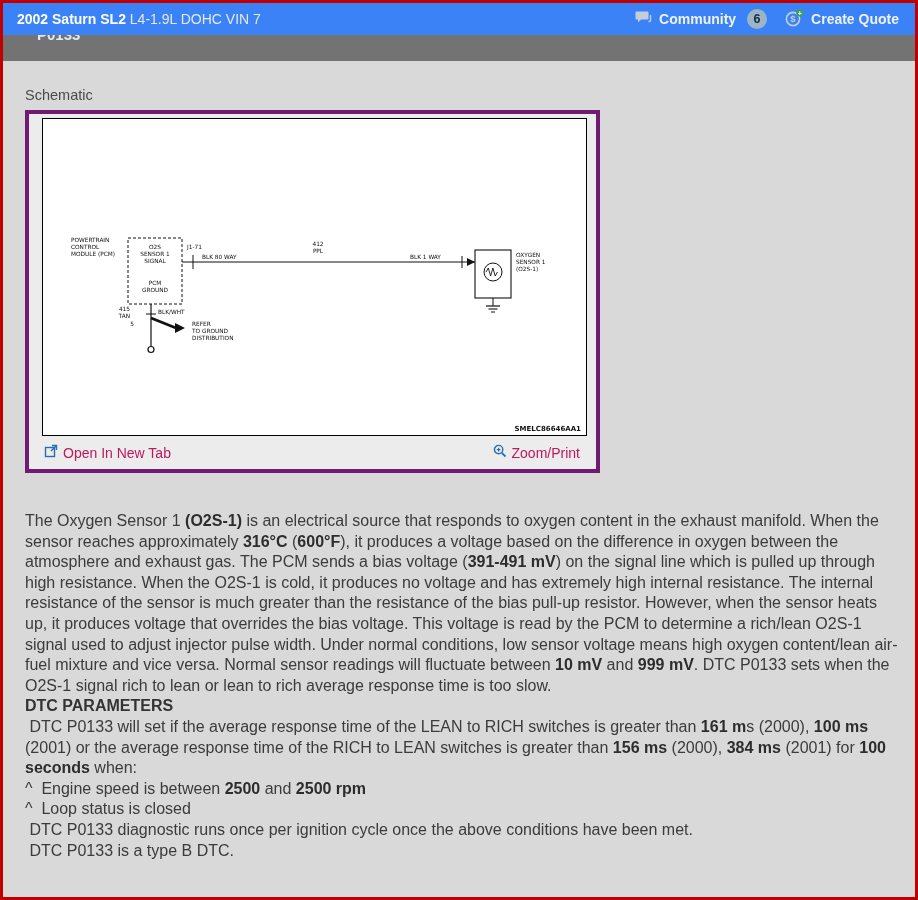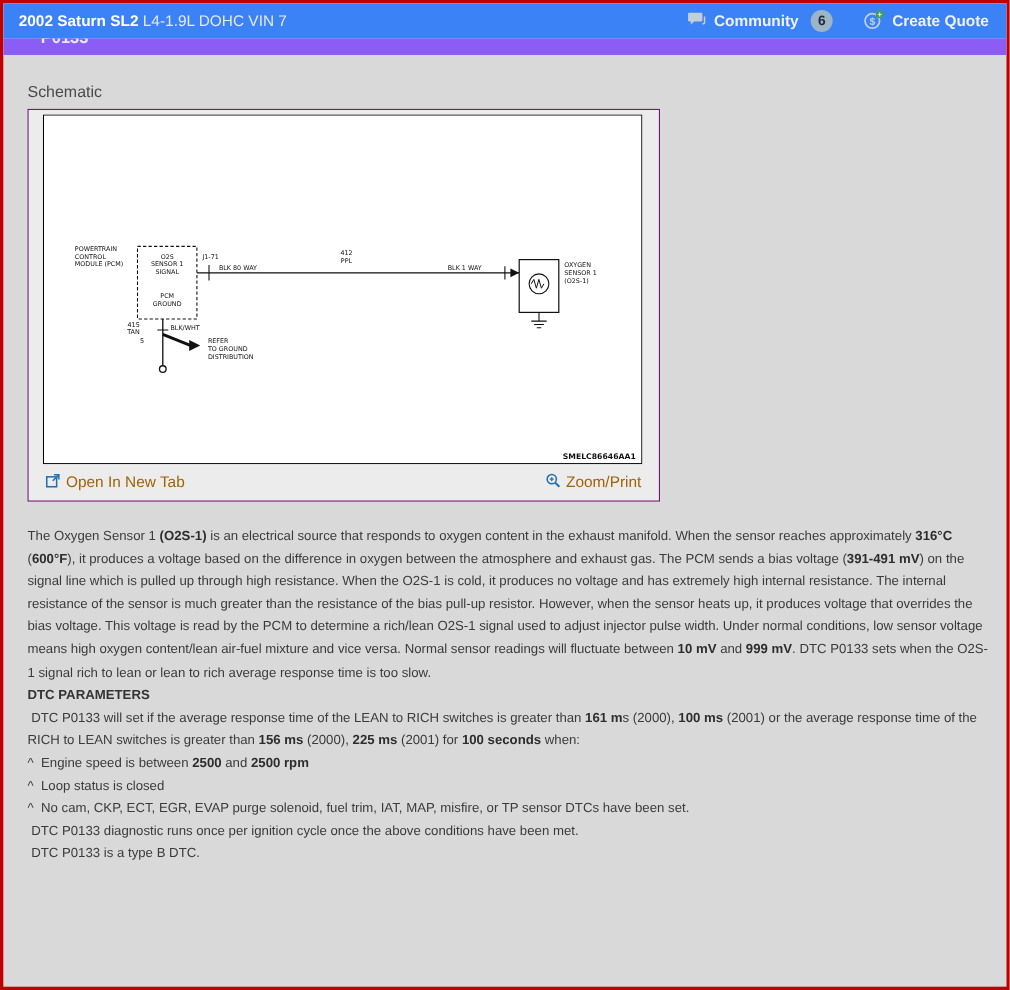--- a/index.html
+++ b/index.html
@@ -16,49 +16,49 @@
   
   .topbar {
     flex:none; height:32px;
     background:#3b82f6;
     display:flex; align-items:center; justify-content:space-between;
     padding:0 16px 0 14px;
     color:#eef2f5; font-size:14px;
   }
   .vehicle b { font-weight:700; color:#ffffff; }
   .vehicle span { color:#e4eaef; }
-  .topbar-right { display:flex; align-items:center; gap:28px; }
+  .topbar-right { display:flex; align-items:center; gap:18px; }
   .tb-group { display:flex; align-items:center; gap:7px; cursor:pointer; color:#eef2f5; font-weight:600; }
   .badge {
     width:20px; height:20px; border-radius:50%;
     background:#9cb4c7; color:#1c2a36;
     font-size:12.5px; font-weight:700;
     display:flex; align-items:center; justify-content:center;
     margin-left:4px;
   }
   
-  .strip { flex:none; height:15px; background:#8b5cf6; position:relative; overflow:hidden; }
+  .strip { flex:none; height:26px; background:#737373; position:relative; overflow:hidden; }
   .strip-title { position:absolute; left:34px; top:-9px; color:#e3eaf0; font-weight:700; font-size:15px; }
   
   .content { flex:1; padding:26px 22px 0 22px; overflow:hidden;border-radius:11px; }
   .schematic-label { font-size:14.5px; color:#4a4a4a; height:17px; margin-bottom:6px; }
   .schem-box {
     width:575px;
     background:#ececec;
-    border:1px solid #701a75;
+    border:4px solid #701a75;
     padding:4px 14px 4px 13px;
   }
   .diagram svg { display:block; }
   .schem-footer { display:flex; justify-content:space-between; align-items:center; padding:8px 2px 4px 2px; }
   .schem-link {
-    color:#a16207; font-size:14px; text-decoration:none;
-    display:flex; align-items:flex-start; gap:5px; cursor:pointer;
-  }
-  
-  .article { margin-top:21px; width:874px; font-size:12px; line-height:20.6px; color:#3b3b3b; }
+    color:#be185d; font-size:14px; text-decoration:none;
+    display:flex; align-items:center; gap:5px; cursor:pointer;
+  }
+  
+  .article { margin-top:38px; width:874px; font-size:16px; line-height:20.6px; color:#3b3b3b; }
   .article p { margin:0; }
   .article b { color:#2d2d2d; }
   .p-intro { margin-bottom:18px; }
   .p-heading { font-weight:700; color:#333333; }
   .p-closing { margin-top:20px; }
   .p-closing2 { margin-top:24px; }
 </style>
 </head>
 <body>
 
@@ -180,22 +180,21 @@
             </svg>
           </span>
           <span>Zoom/Print</span>
         </a>
       </div>
     </div>
 
     <div class="article">
       <p class="p-intro"><span>The Oxygen Sensor 1 </span><b>(O2S-1)</b><span> is an electrical source that responds to oxygen content in the exhaust manifold. When the sensor reaches approximately </span><b>316°C</b><span> (</span><b>600°F</b><span>), it produces a voltage based on the difference in oxygen between the atmosphere and exhaust gas. The PCM sends a bias voltage (</span><b>391-491 mV</b><span>) on the signal line which is pulled up through high resistance. When the O2S-1 is cold, it produces no voltage and has extremely high internal resistance. The internal resistance of the sensor is much greater than the resistance of the bias pull-up resistor. However, when the sensor heats up, it produces voltage that overrides the bias voltage. This voltage is read by the PCM to determine a rich/lean O2S-1 signal used to adjust injector pulse width. Under normal conditions, low sensor voltage means high oxygen content/lean air-fuel mixture and vice versa. Normal sensor readings will fluctuate between </span><b>10 mV</b><span> and </span><b>999 mV</b><span>. DTC P0133 sets when the O2S-1 signal rich to lean or lean to rich average response time is too slow.</span></p>
       <p class="p-heading">DTC PARAMETERS</p>
-      <p><span>&nbsp;DTC P0133 will set if the average response time of the LEAN to RICH switches is greater than </span><b>161 m</b><span>s (2000), </span><b>100 ms</b><span> (2001) or the average response time of the RICH to LEAN switches is greater than </span><b>156 ms</b><span> (2000), </span><b>225 ms</b><span> (2001) for </span><b>100 seconds</b><span> when:</span></p>
+      <p><span>&nbsp;DTC P0133 will set if the average response time of the LEAN to RICH switches is greater than </span><b>161 m</b><span>s (2000), </span><b>100 ms</b><span> (2001) or the average response time of the RICH to LEAN switches is greater than </span><b>156 ms</b><span> (2000), </span><b>384 ms</b><span> (2001) for </span><b>100 seconds</b><span> when:</span></p>
       <p class="bullet"><span>^&nbsp; Engine speed is between </span><b>2500</b><span> and </span><b>2500 rpm</b></p>
       <p class="bullet"><span>^&nbsp; Loop status is closed</span></p>
-      <p class="bullet"><span>^&nbsp; No cam, CKP, ECT, EGR, EVAP purge solenoid, fuel trim, IAT, MAP, misfire, or TP sensor DTCs have been set.</span></p>
       <p class="p-closing">&nbsp;DTC P0133 diagnostic runs once per ignition cycle once the above conditions have been met.</p>
       <p class="p-closing2">&nbsp;DTC P0133 is a type B DTC.</p>
     </div>
 
   </main>
 </div>
 
 </body></html>

